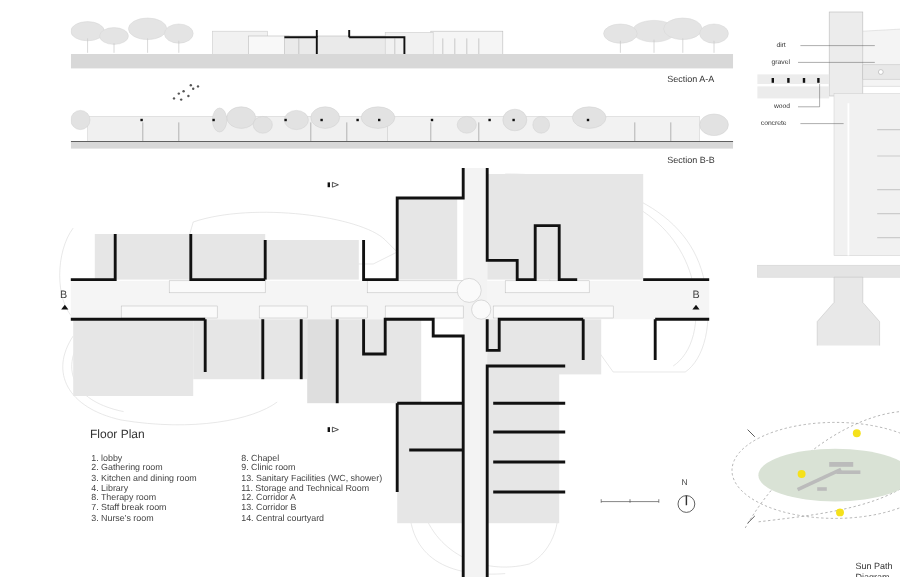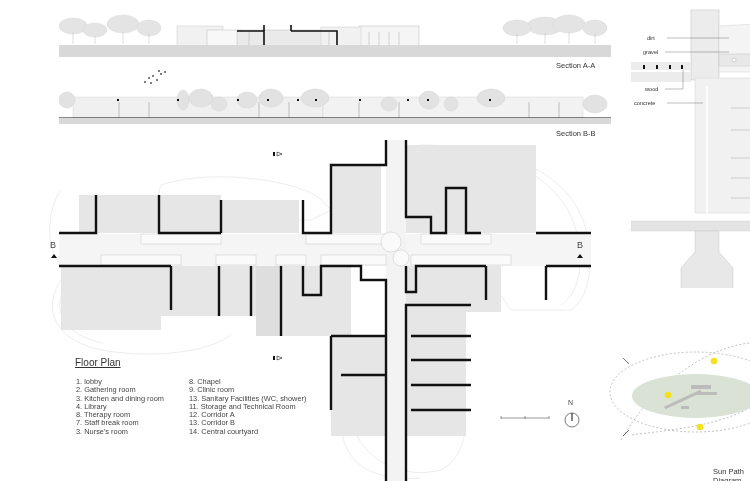--- a/index.html
+++ b/index.html
@@ -1,20 +1,20 @@
 <!DOCTYPE html>
 <html><head>
 <meta charset="utf-8">
 <style>
   html,body{margin:0;padding:0;background:#fff;}
   body{width:750px;height:481px;position:relative;overflow:hidden;font-family:"Liberation Sans",sans-serif;color:#333;}
   .abs{position:absolute;padding-left:41px;}
   .label{font-size:7px;color:#444;}
   .title{font-size:7.5px;color:#333;}
-  .legend-title{font-size:10px;text-decoration:underline;color:#333;}
+  .legend-title{font-size:10px;color:#333;}
   .legend-col{font-size:7.4px;line-height:8.3px;color:#444;}
   .legend-col div{white-space:nowrap;}
   .detail-label{font-size:5.6px;color:#333;}
   svg{display:block;}
 </style>
 </head>
 <body>
 
 <div class="abs" style="left:18px;top:8px;width:552px;height:50px;">
   <svg width="552" height="50" viewBox="0 0 552 50">
@@ -220,21 +220,21 @@
 <div class="abs legend-title" style="left:34px;top:357px;">Floor Plan</div>
 <div class="abs legend-col" style="left:35px;top:378px;">
   <div>1. lobby</div>
   <div>2. Gathering room</div>
   <div>3. Kitchen and dining room</div>
   <div>4. Library</div>
   <div>8. Therapy room</div>
   <div>7. Staff break room</div>
   <div>3. Nurse's room</div>
 </div>
-<div class="abs legend-col" style="left:148px;top:378px;">
+<div class="abs legend-col" style="left:160px;top:378px;">
   <div>8. Chapel</div>
   <div>9. Clinic room</div>
   <div>13. Sanitary Facilities (WC, shower)</div>
   <div>11. Storage and Technical Room</div>
   <div>12. Corridor A</div>
   <div>13. Corridor B</div>
   <div>14. Central courtyard</div>
 </div>
 
 <div class="abs" style="left:458px;top:413px;">

